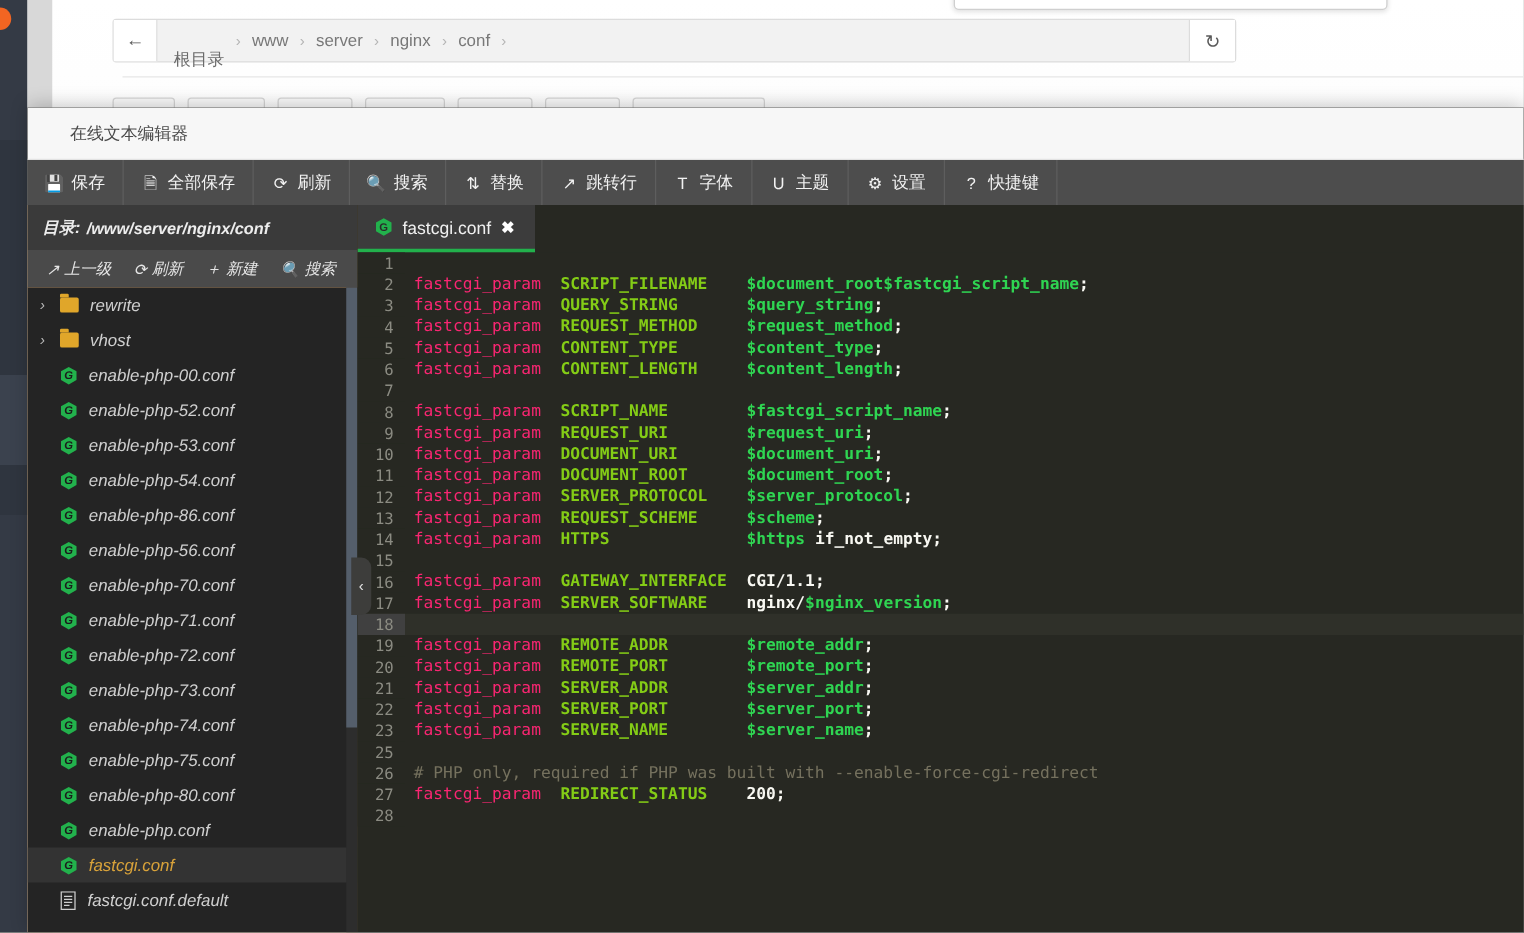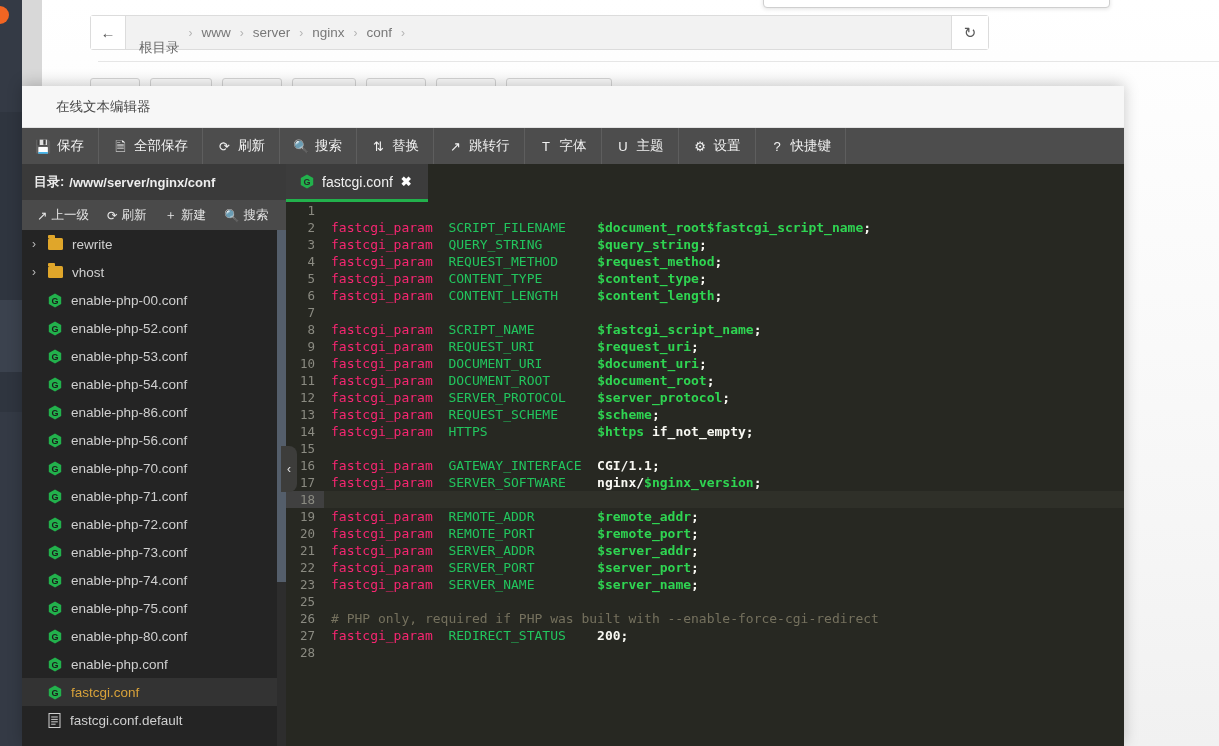--- a/index.html
+++ b/index.html
@@ -137,21 +137,21 @@
     height: 30px;
     border: 1px solid #d6d6d6;
     border-radius: 3px;
     background: #fbfbfb;
   }
 
   
   .editor-modal {
     position: absolute;
     left: 22px; top: 86px;
-    width: 1102px; height: 660px;
+    width: 1197px; height: 660px;
     background: #2a2a28;
     box-shadow: 0 -2px 14px rgba(0,0,0,.22);
     overflow: hidden;
   }
   .modal-titlebar {
     height: 42px;
     background: #f7f7f7;
     border-bottom: 1px solid #e3e3e3;
     display: flex;
     align-items: center;
@@ -197,20 +197,21 @@
   
   .editor-main {
     display: flex;
     height: 582px;
   }
   .file-pane {
     width: 264px;
     background: #fdba74;
     position: relative;
     flex: 0 0 264px;
+    font-style: italic;
   }
   .dir-header {
     height: 36px;
     background: #3a3a3a;
     display: flex;
     align-items: center;
     padding-left: 12px;
     box-sizing: border-box;
     color: #ededed;
     font-size: 13px;
@@ -375,21 +376,21 @@
     color: #8b8b82;
     font-size: 12.5px;
     background: #272822;
   }
   .code-line.active .ln { background: #404040; }
   .code-text {
     padding-left: 7px;
     white-space: pre;
   }
   .t-kw  { color: #f92672; }
-  .t-par { color: #22c55e; font-weight: normal; }
+  .t-par { color: #84cc16; font-weight: bold; }
   .t-val { color: #2fd552; font-weight: bold; }
   .t-plain { color: #f8f8f2; font-weight: bold; }
   .t-str { color: #e6db74; font-weight: bold; }
   .t-com { color: #75715e; }
 </style>
 </head>
 <body>
 
 <div id="root">
 

